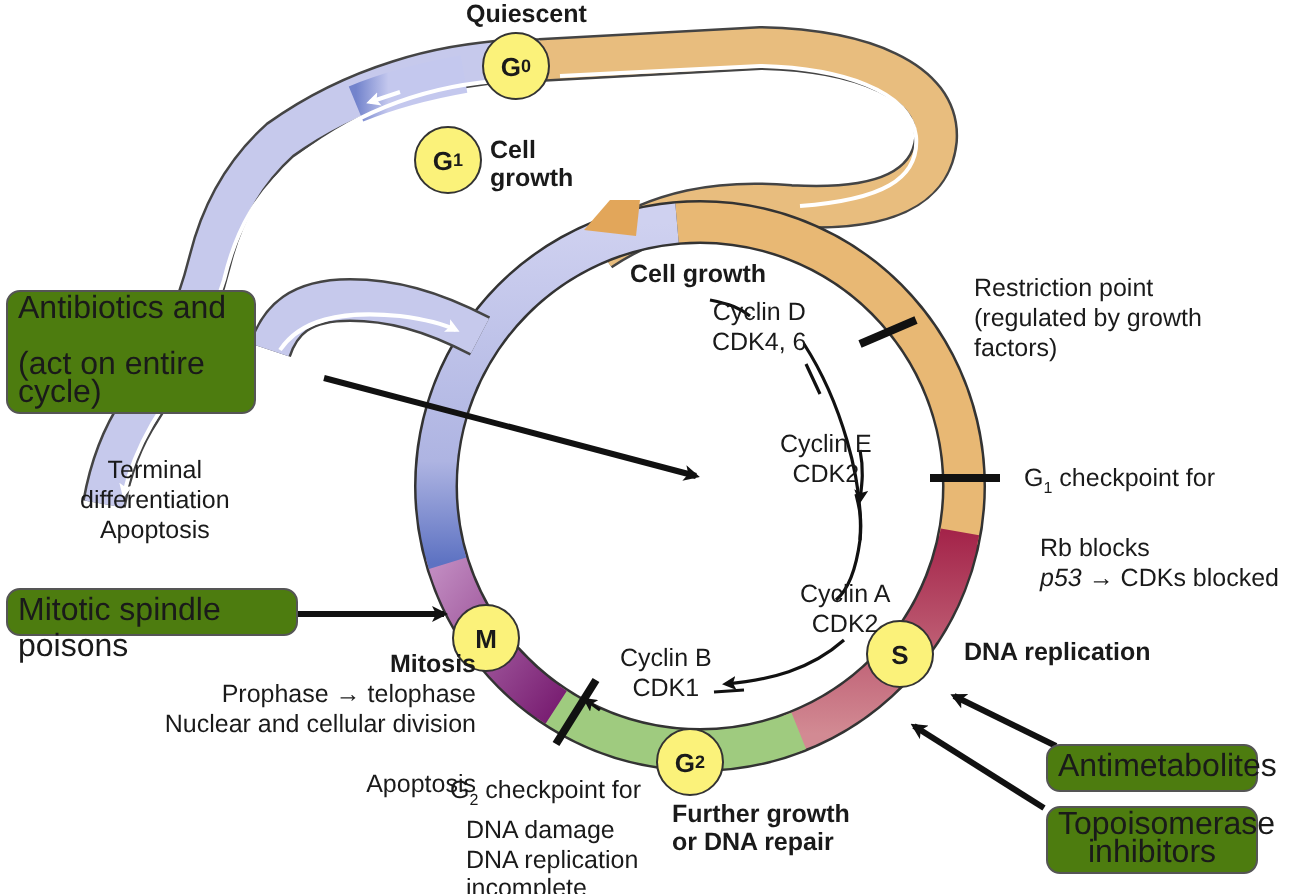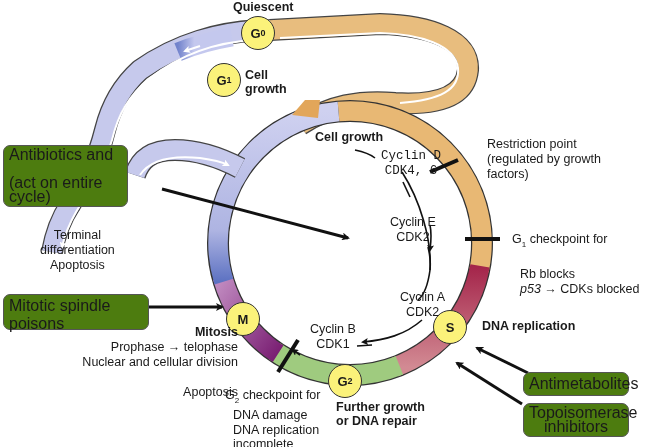--- a/index.html
+++ b/index.html
@@ -118,21 +118,21 @@
 <div class="phase" style="left:226px;top:302px;">
     <span>M</span>
   </div>
 
 <div class="lbl bold" style="left:233px;top:0px;">Quiescent</div>
 <div class="lbl bold" style="left:245px;top:68px;line-height:14px;"><span>Cell</span><br><span>growth</span></div>
 <div class="lbl bold" style="left:482px;top:319px;">DNA replication</div>
 <div class="lbl bold" style="left:336px;top:400px;line-height:14px;"><span>Further growth</span><br><span>or DNA repair</span></div>
 
 <div class="lbl bold" style="left:315px;top:130px;">Cell growth</div>
-<div class="lbl center" style="left:381px;top:149px;font-family:Liberation Mono, monospace;"><span>Cyclin D</span><br><span>CDK4, 6</span></div>
+<div class="lbl center" style="left:356px;top:149px;"><span>Cyclin D</span><br><span>CDK4, 6</span></div>
 <div class="lbl center" style="left:390px;top:194px;margin-top:21px;"><span>Cyclin E</span><br><span>CDK2</span></div>
 <div class="lbl center" style="left:400px;top:290px;"><span>Cyclin A</span><br><span>CDK2</span></div>
 <div class="lbl center" style="left:310px;top:322px;"><span>Cyclin B</span><br><span>CDK1</span></div>
 
 <div class="lbl" style="left:487px;top:137px;"><span>Restriction point</span><br><span>(regulated by growth</span><br><span>factors)</span></div>
 <div class="lbl" style="left:512px;top:232px;">
   <span>G</span><sub style="font-size:8px">1</sub><span> checkpoint for</span><br>
   <br>
   <span style="padding-left:8px">Rb blocks</span><br>
   <span style="padding-left:8px" class="it">p53</span><span> → CDKs blocked</span>
@@ -148,15 +148,15 @@
   <span class="bold">Mitosis</span><br>
   <span>Prophase → telophase</span><br>
   <span>Nuclear and cellular division</span><br>
   <br>
   <span>Apoptosis</span>
 </div>
 
 <div class="lbl center" style="left:40px;top:228px;"><span>Terminal</span><br><span>differentiation</span><br><span>Apoptosis</span></div>
 
 <div class="box" style="left:3px;top:145px;width:125px;"><span>Antibiotics and</span><br><br><span>(act on entire cycle)</span></div>
-<div class="box" style="left:3px;top:294px;width:146px;height:36px;line-height:18px;">Mitotic spindle poisons</div>
+<div class="box" style="left:3px;top:294px;width:146px;height:24px;line-height:18px;">Mitotic spindle poisons</div>
 <div class="box center" style="left:523px;top:372px;width:106px;height:24px;line-height:18px;">Antimetabolites</div>
 <div class="box center" style="left:523px;top:403px;width:106px;"><span>Topoisomerase</span><br><span>inhibitors</span></div>
 
 </body></html>

